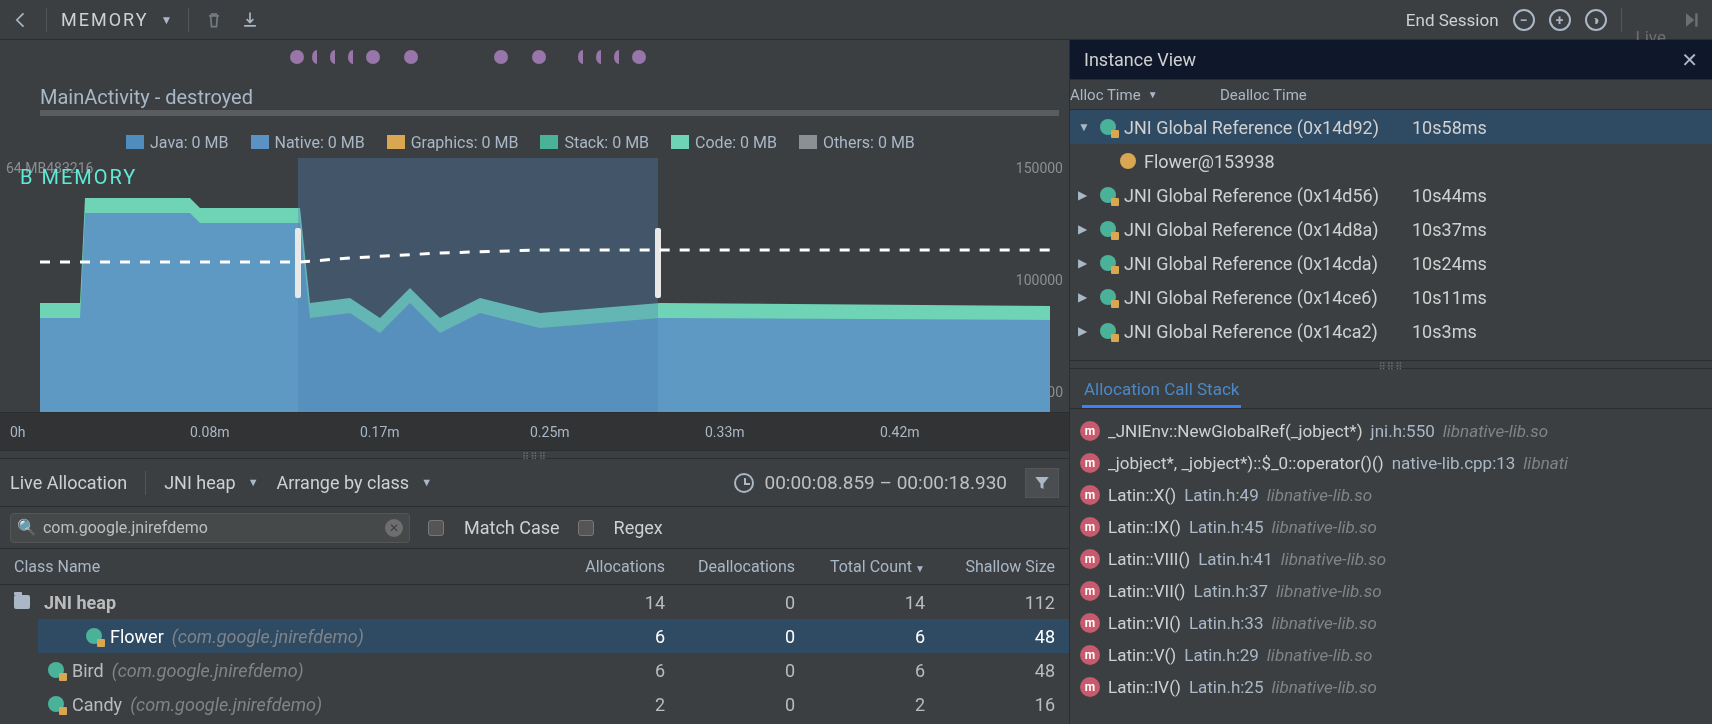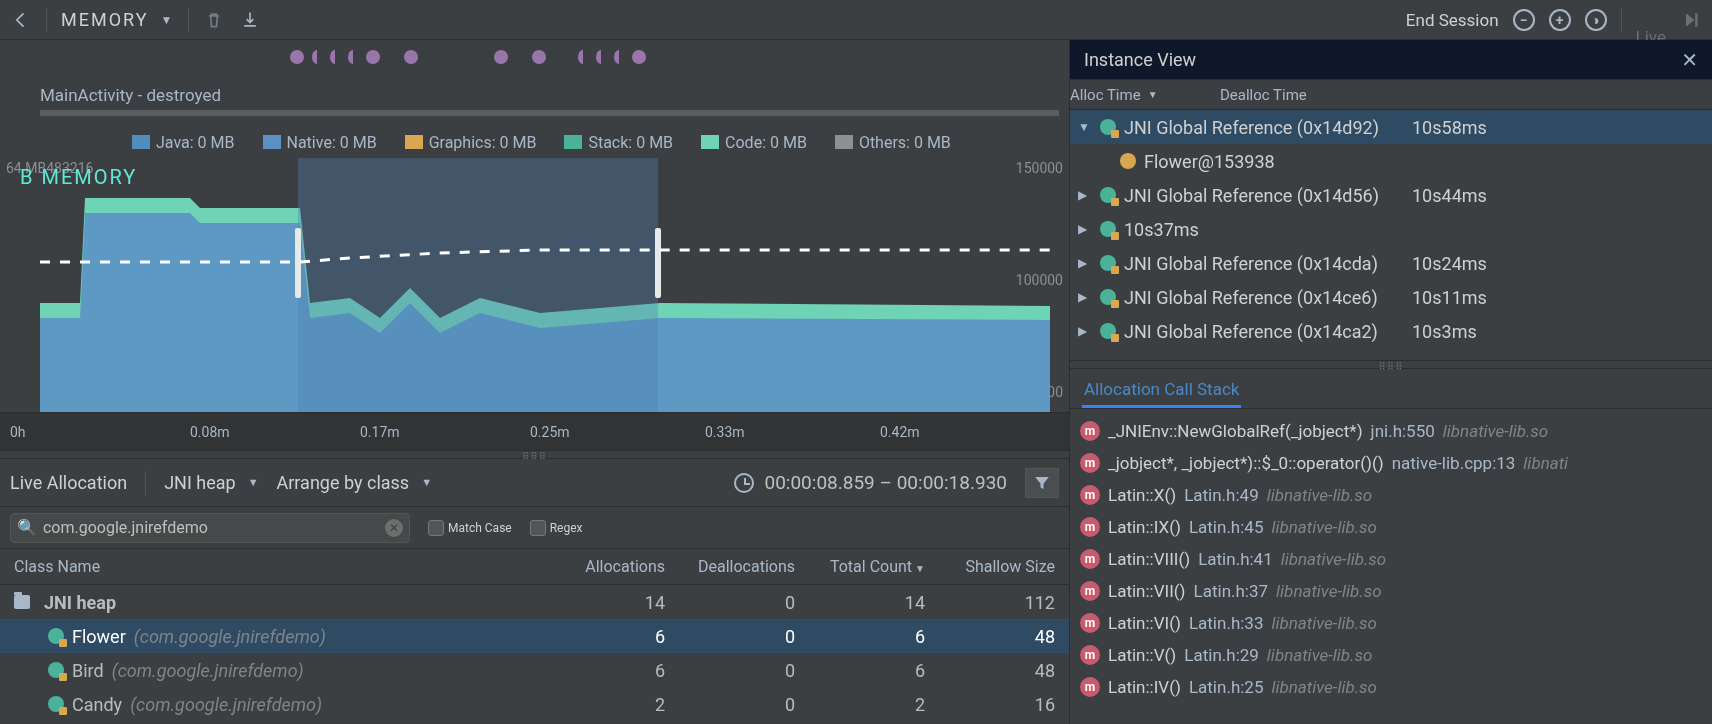--- a/index.html
+++ b/index.html
@@ -23,23 +23,23 @@
   
   .body-row { flex: 1; display: flex; min-height: 0; }
   .left-col { width: 1070px; display: flex; flex-direction: column; border-right: 1px solid #2b2d2f; }
   .right-col { flex: 1; display: flex; flex-direction: column; min-width: 0; }
 
   
   .chart-area { height: 410px; background: #3c3f41; position: relative; overflow: hidden; }
   .gc-dots { position: absolute; top: 10px; left: 290px; display: flex; gap: 8px; align-items: center; }
   .gc-dot { width: 14px; height: 14px; border-radius: 50%; background: #9876aa; }
   .gc-cres { width: 10px; height: 14px; border-radius: 50%; background: transparent; border-left: 5px solid #9876aa; }
-  .activity-label { position: absolute; top: 45px; left: 40px; font-size: 17px; color: #a9b7c6; }
+  .activity-label { position: absolute; top: 45px; left: 40px; font-size: 20px; color: #a9b7c6; }
   .activity-bar { position: absolute; top: 70px; left: 40px; right: 10px; height: 6px; background: #5a5d5f; }
-  .legend-row { position: absolute; top: 88px; left: 0; right: 0; height: 28px; display: flex; align-items: center; gap: 28px; padding-left: 6px; font-size: 16px; color: #a9b7c6; }
+  .legend-row { position: absolute; top: 88px; left: 0; right: 0; height: 28px; display: flex; align-items: center; gap: 22px; padding-left: 6px; font-size: 16px; color: #a9b7c6; }
   .mem-label-abs { position: absolute; top: 88px; left: 20px; font-size: 20px; letter-spacing: 2px; color: #5eead4; z-index: 5; margin-top: 37px; }
   .lg { display: flex; align-items: center; gap: 6px; }
   .swatch { width: 18px; height: 14px; }
   .sw-java{background:#4e8dbd;} .sw-native{background:#5b92c3;} .sw-graphics{background:#d9a652;} .sw-stack{background:#4bb29a;} .sw-code{background:#6fd3b5;} .sw-others{background:#8b9095;}
   .y-left { position: absolute; left: 6px; top: 120px; height: 240px; display: flex; justify-content: space-between; font-size: 14px; color: #8a8f92; }
   .y-right { position: absolute; right: 6px; top: 120px; height: 240px; display: flex; flex-direction: column; justify-content: space-between; font-size: 14px; color: #8a8f92; text-align: right; }
   .chart-svg { position: absolute; left: 40px; top: 118px; width: 1010px; height: 272px; }
   .selection { fill: rgba(80,130,180,0.35); }
   .handle { fill: #e8e8e8; }
   .dash-line { stroke: #fff; stroke-width: 3; stroke-dasharray: 10 10; fill: none; }
@@ -61,27 +61,27 @@
   .clock-icon::before { content: ""; position: absolute; left: 8px; top: 8px; width: 6px; height: 2px; background: #a9b7c6; }
   .funnel { width: 34px; height: 30px; border: 1px solid #555; background: #4b4e50; display:flex;align-items:center;justify-content:center;cursor:pointer; }
   .funnel svg{width:18px;height:18px;fill:#a9b7c6;}
 
   .search-bar { height: 42px; display: flex; align-items: center; gap: 18px; padding: 0 10px; background: #3c3f41; border-bottom: 1px solid #2b2d2f; }
   .search-box { flex: 0 0 400px; height: 30px; background: #45494a; border: 1px solid #555; border-radius: 4px; display: flex; align-items: center; padding: 0 6px; gap: 6px; }
   .search-box input { flex: 1; background: transparent; border: none; outline: none; color: #bfbfbf; font-size: 16px; }
   .mag { font-size: 16px; color: #a9b7c6; }
   .clear-x { width:18px;height:18px;border-radius:50%;background:#6e6e6e;color:#3c3f41;display:flex;align-items:center;justify-content:center;font-size:12px;cursor:pointer;}
   .chk { width: 16px; height: 16px; background: #555; border: 1px solid #777; border-radius: 3px; }
-  .chk-label { font-size: 12px; color: #d0d0d0; display:flex;align-items:center;gap:4px;justify-content:flex-end; }
+  .chk-label { font-size: 18px; color: #d0d0d0; display:flex;align-items:center;gap:20px;justify-content:flex-end; }
 
   
   .class-table { flex: 1; overflow: auto; background: #3c3f41; }
   .ct-head { height: 36px; display: flex; align-items: center; border-bottom: 1px solid #2b2d2f; font-size: 16px; color: #a9b7c6; }
   .ct-row { height: 34px; display: flex; align-items: center; font-size: 18px; }
-  .ct-row.selected { background: #2f4a63; color: #fff; }
+  .ct-row.selected { background: #2f4a63; color: #fff; margin-left: 38px; }
   .col-name { flex: 1; padding-left: 14px; display:flex;align-items:center;gap:8px; }
   .col-num { width: 130px; text-align: right; padding-right: 14px; }
   .col-hdr { padding: 0 14px; }
   .indent { width: 26px; }
   .class-icon { width: 16px; height: 16px; border-radius: 50%; background: #4bb29a; display:inline-flex;align-items:center;justify-content:center;font-size:10px;color:#2b2d2f; position:relative;}
   .class-icon::after{content:"";position:absolute;right:-3px;bottom:-3px;width:8px;height:8px;background:#d9a652;border-radius:1px;}
   .folder-icon { width:16px;height:14px;background:#a9b7c6;border-radius:2px;position:relative;margin-right:6px;}
   .folder-icon::before{content:"";position:absolute;top:-3px;left:0;width:8px;height:3px;background:#a9b7c6;border-radius:1px 1px 0 0;}
   .pkg { color:#808488; font-style: italic; }
   .sort-caret{font-size:10px;margin-left:3px;}
@@ -377,20 +377,21 @@
           <div class="iv-row">
             <span class="disclosure">▶</span>
     <span class="obj-icon"></span>
     <span class="iv-name">JNI Global Reference (0x14d56)</span>
             <span class="iv-time">10s44ms</span>
             <span class="iv-time"></span>
           </div>
           <div class="iv-row">
             <span class="disclosure">▶</span>
     <span class="obj-icon"></span>
+    <span class="iv-name">JNI Global Reference (0x14d8a)</span>
             <span class="iv-time">10s37ms</span>
             <span class="iv-time"></span>
           </div>
           <div class="iv-row">
             <span class="disclosure">▶</span>
     <span class="obj-icon"></span>
     <span class="iv-name">JNI Global Reference (0x14cda)</span>
             <span class="iv-time">10s24ms</span>
             <span class="iv-time"></span>
           </div>

